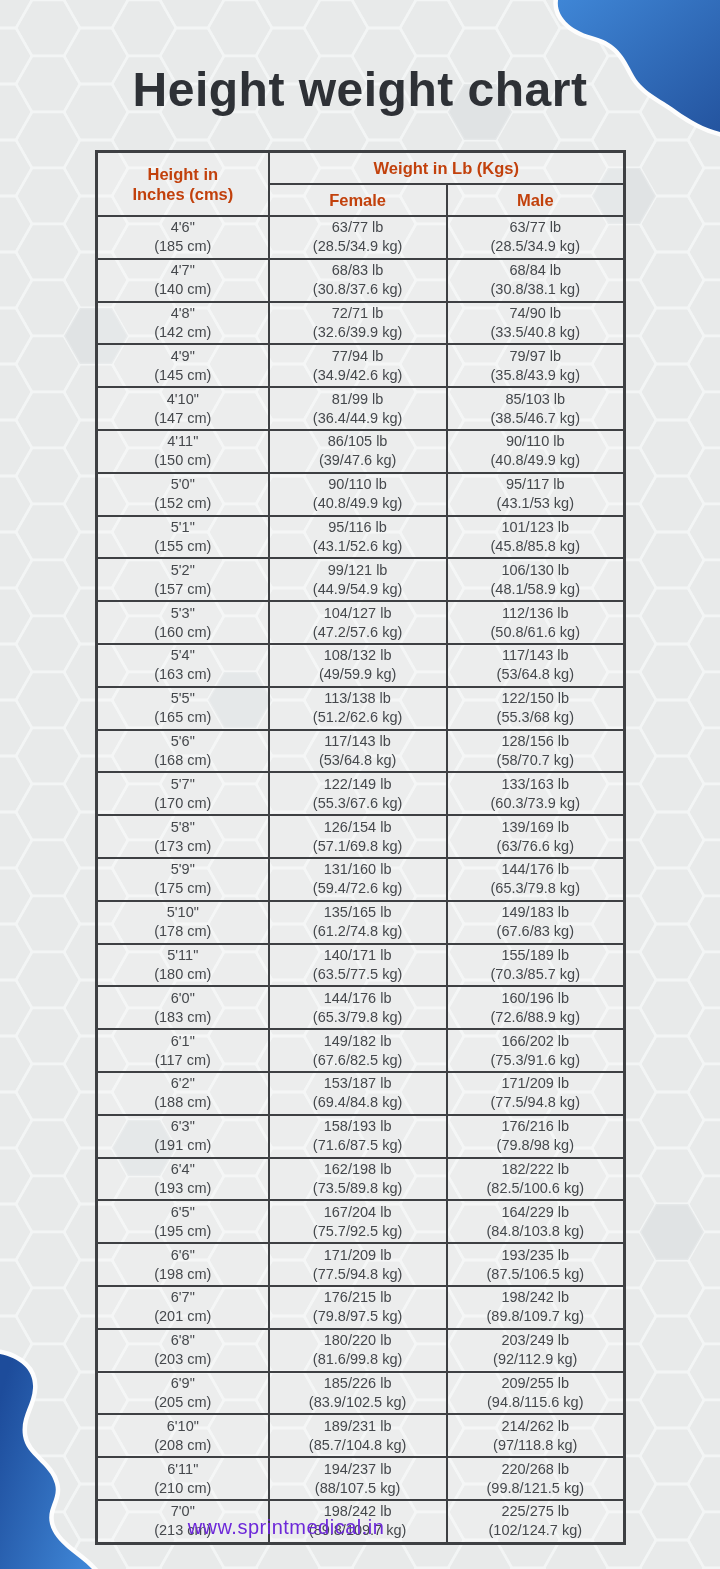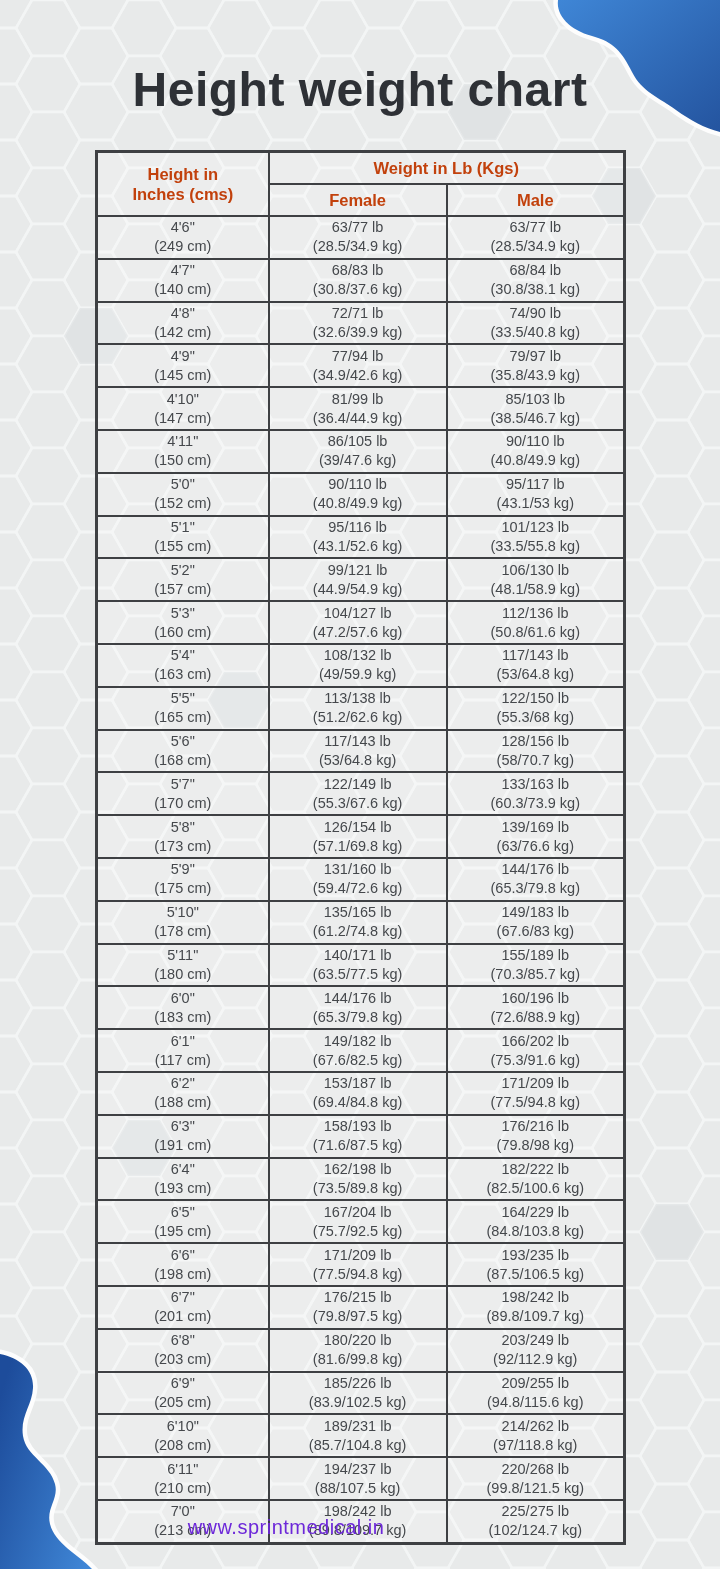--- a/index.html
+++ b/index.html
@@ -111,21 +111,21 @@
       </tr>
       <tr>
         <th>Female</th>
         <th>Male</th>
       </tr>
     </thead>
     <tbody>
         <tr>
           <td>
             <div>4'6"</div>
-            <div>(249 cm)</div>
+            <div>(185 cm)</div>
           </td>
           <td>
             <div>63/77 lb</div>
             <div>(28.5/34.9 kg)</div>
           </td>
           <td>
             <div>63/77 lb</div>
             <div>(28.5/34.9 kg)</div>
           </td>
         </tr>
@@ -217,21 +217,21 @@
           <td>
             <div>5'1"</div>
             <div>(155 cm)</div>
           </td>
           <td>
             <div>95/116 lb</div>
             <div>(43.1/52.6 kg)</div>
           </td>
           <td>
             <div>101/123 lb</div>
-            <div>(33.5/55.8 kg)</div>
+            <div>(45.8/85.8 kg)</div>
           </td>
         </tr>
         <tr>
           <td>
             <div>5'2"</div>
             <div>(157 cm)</div>
           </td>
           <td>
             <div>99/121 lb</div>
             <div>(44.9/54.9 kg)</div>

